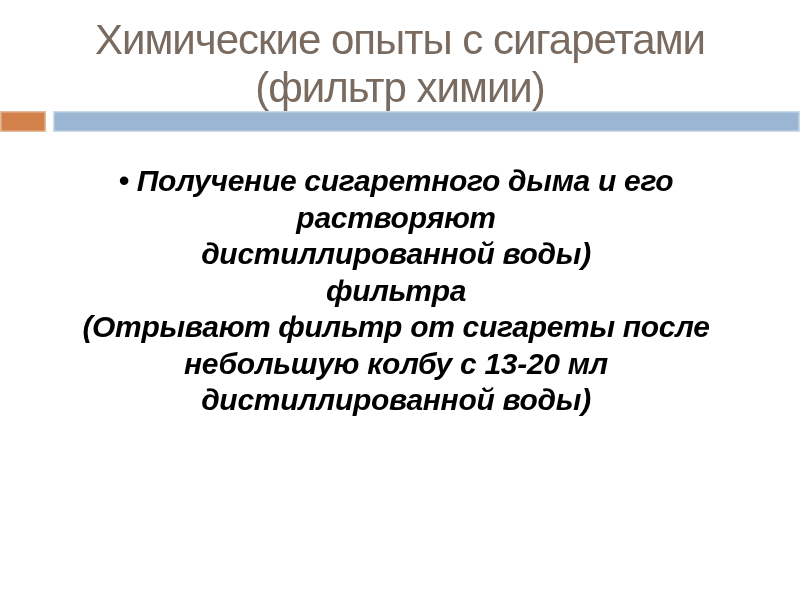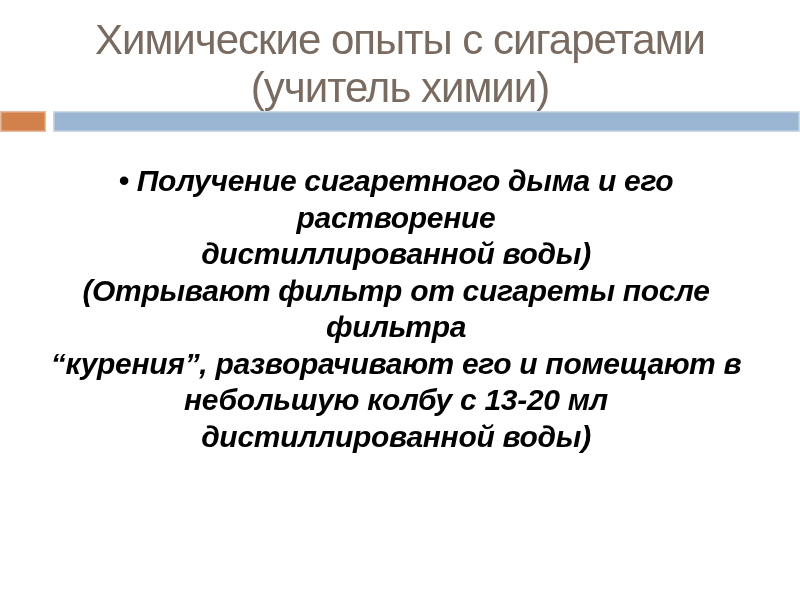--- a/index.html
+++ b/index.html
@@ -73,32 +73,31 @@
     white-space: nowrap;
   }
 </style>
 </head>
 <body>
 
 <div class="slide">
 
   <div class="title-block">
     <div>Химические опыты с сигаретами</div>
-    <div>(учитель химии)</div>
+    <div>(фильтр химии)</div>
   </div>
 
   <div class="divider">
     <div class="divider-orange"></div>
     <div class="divider-blue"></div>
   </div>
 
   <div class="body-text" id="body-lines">
       <div class="body-line">• Получение сигаретного дыма и его</div>
-      <div class="body-line">растворение</div>
+      <div class="body-line">растворяют</div>
       <div class="body-line">дистиллированной воды)</div>
+      <div class="body-line">фильтра</div>
       <div class="body-line">(Отрывают фильтр от сигареты после</div>
-      <div class="body-line">фильтра</div>
-      <div class="body-line">“курения”, разворачивают его и помещают в</div>
       <div class="body-line">небольшую колбу с 13-20 мл</div>
       <div class="body-line">дистиллированной воды)</div>
     </div>
 
 </div>
 
 </body></html>

